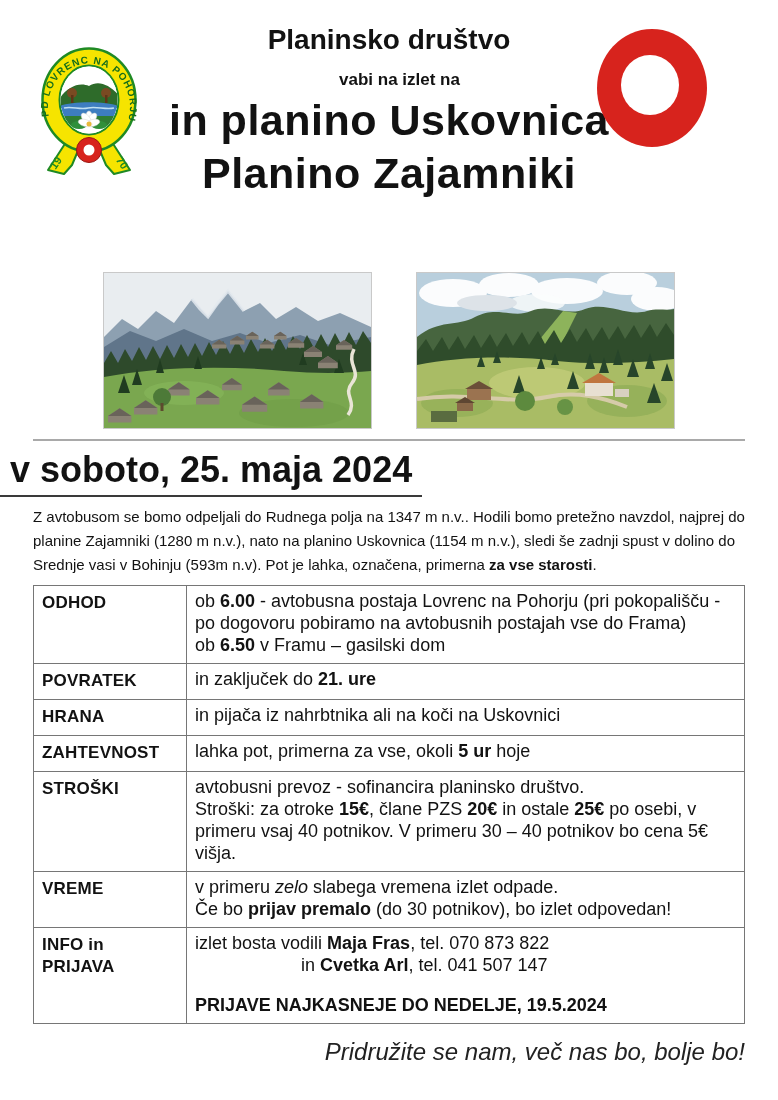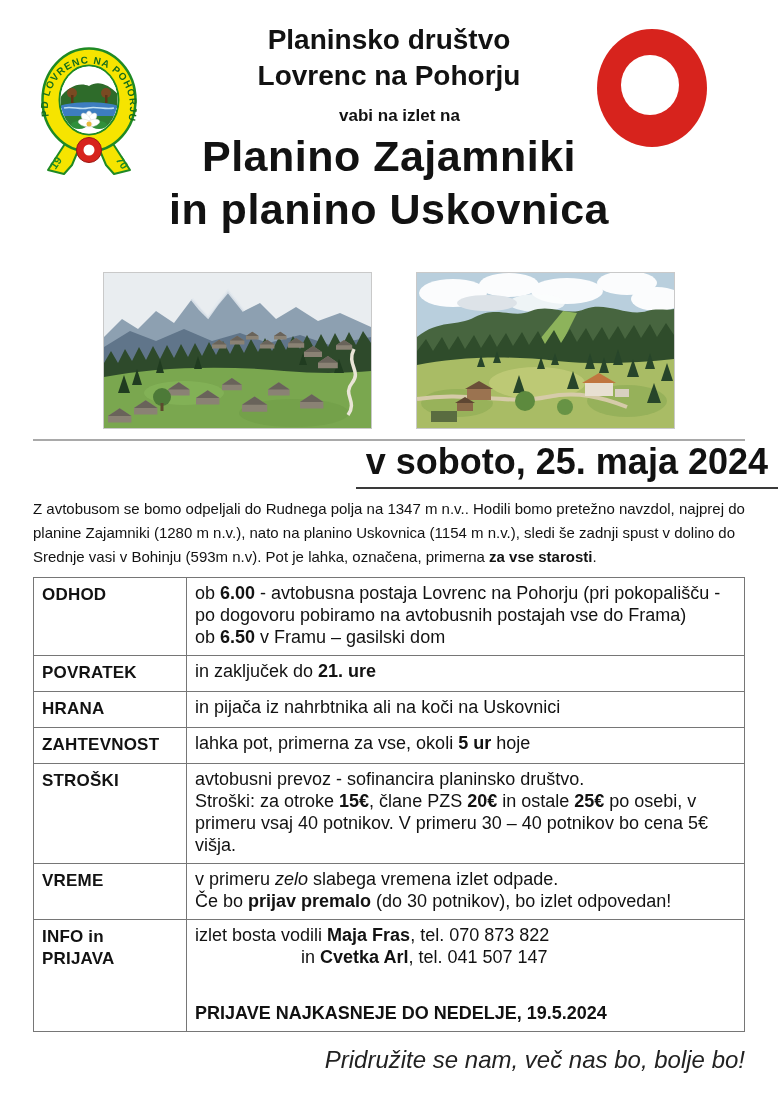--- a/index.html
+++ b/index.html
@@ -12,30 +12,30 @@
   .logo{position:absolute;left:36px;top:38px;}
   .marker{position:absolute;left:596px;top:28px;}
   .org{padding-top:22px;text-align:center;font-weight:bold;font-size:28px;line-height:36px;}
   .invite{text-align:center;font-weight:bold;font-size:17px;margin-top:12px;padding-left:21px;}
   .big-title{text-align:center;font-weight:bold;font-size:43px;line-height:53px;margin-top:4px;letter-spacing:.5px;}
   
   .photos{display:flex;justify-content:center;align-items:flex-start;gap:44px;margin-top:12px;}
   .photo{border:1px solid #c9c9c9;display:block;}
   
   .rule{border:none;border-top:2px solid #a9a9a9;margin:10px 33px 0 33px;}
-  .date-wrap{text-align:right;margin-top:0;}
+  .date-wrap{text-align:left;margin-top:8px;}
   .date{display:inline-block;font-weight:bold;font-size:36px;line-height:42px;border-bottom:2px solid #3a3a3a;padding:0 10px 4px 10px;}
   
   .intro{margin:8px 33px 0 33px;font-size:15px;line-height:24px;}
   
   .info-table{border-collapse:collapse;margin:8px 33px 0 33px;width:712px;font-size:18px;line-height:22px;table-layout:fixed;padding-left:17px;}
   .info-table td{border:1px solid #767676;vertical-align:top;padding:4px 8px 7px 8px;}
   .info-table td.lbl{width:136px;font-weight:bold;font-size:17px;padding-top:6px;letter-spacing:.2px;}
   .cline{min-height:22px;}
-  .cline.gap{margin-top:34px;}
+  .cline.gap{margin-top:18px;}
   .b{font-weight:bold;}
   .i{font-style:italic;}
   
   .footer{margin:14px 33px 0 33px;text-align:right;font-style:italic;font-size:24px;color:#222;}
 </style>
 </head>
 <body>
 
 <div class="page">
 
@@ -85,26 +85,25 @@
       </text>
     </svg>
 
     <svg class="marker" width="112" height="120" viewBox="0 0 112 120">
       <ellipse cx="56" cy="60" rx="55" ry="59" fill="#d7231d"></ellipse>
       <ellipse cx="54" cy="57" rx="29" ry="30" fill="#ffffff"></ellipse>
     </svg>
 
     <div class="org">
       <div>Planinsko društvo</div>
-      <div>Lovrenc na Pohorju</div>
     </div>
     <div class="invite">vabi na izlet na</div>
     <div class="big-title">
+      <div>in planino Uskovnica</div>
       <div>Planino Zajamniki</div>
-      <div>in planino Uskovnica</div>
     </div>
   </div>
 
   <div class="photos">
 
     <svg class="photo" width="267" height="155" viewBox="0 0 267 155">
       <defs>
         <g id="hut">
           <polygon points="0,7 9,1 18,7 18,12 0,12" fill="#8a8274"></polygon>
           <polygon points="0,7 9,1 18,7" fill="#69635a"></polygon>

